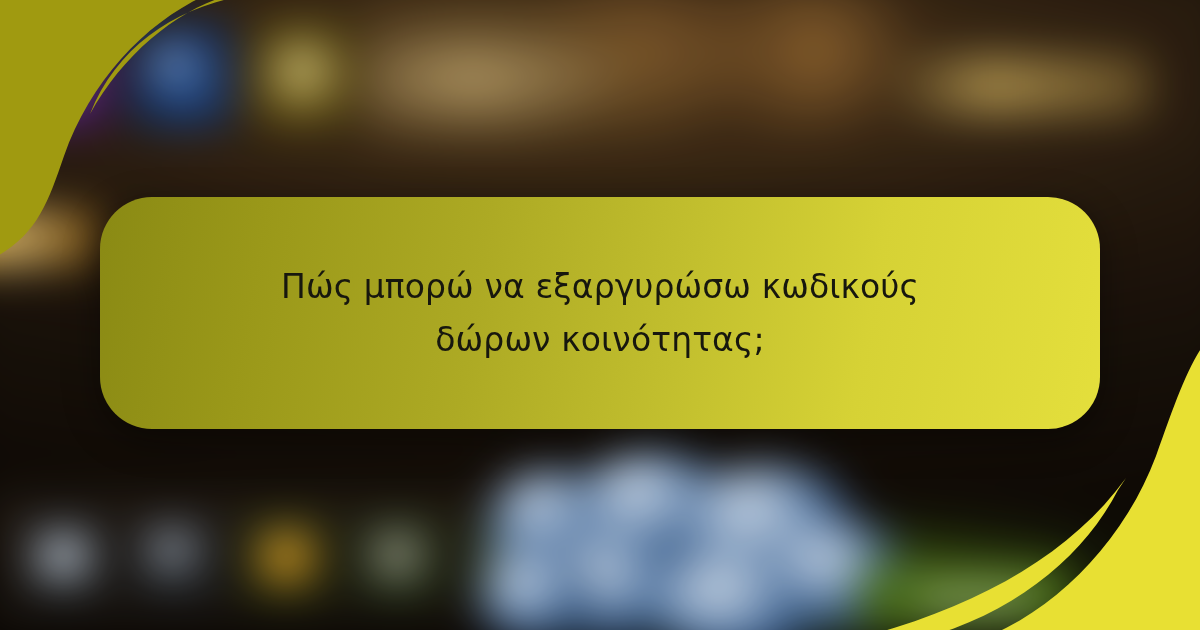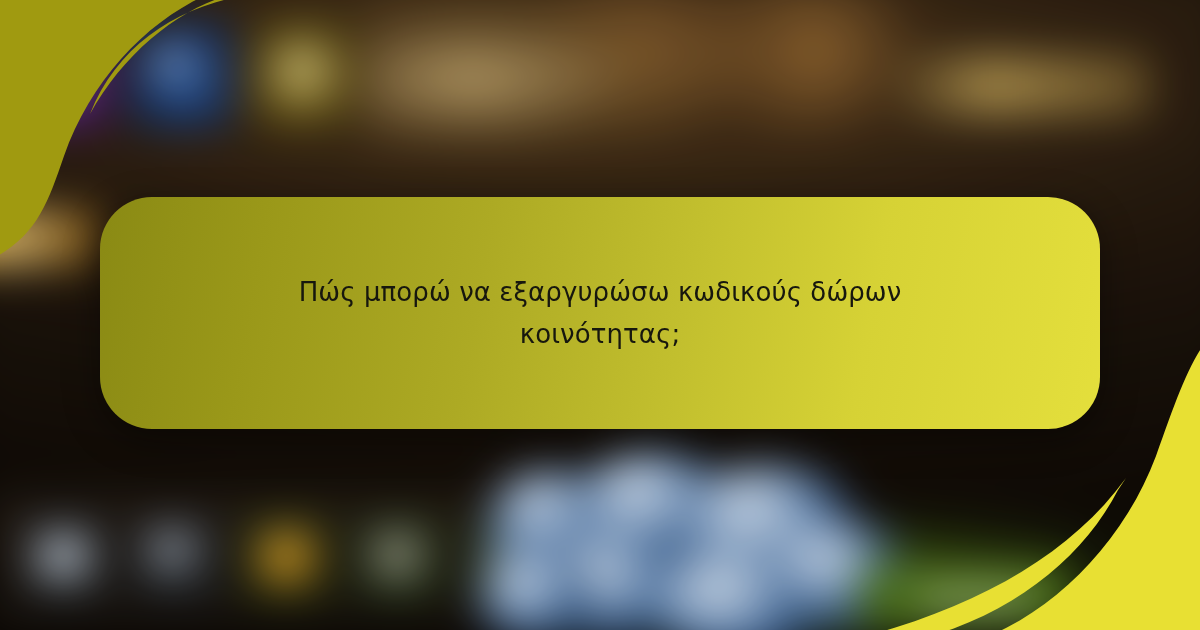--- a/index.html
+++ b/index.html
@@ -177,21 +177,21 @@
     box-shadow: 0 10px 36px rgba(0,0,0,0.42);
     display: flex;
     align-items: center;
     justify-content: center;
     box-sizing: border-box;
     padding: 0 70px;
   }
   #card-question {
     margin: 0;
     color: #17170e;
-    font-size: 26px;
+    font-size: 33px;
     font-weight: 400;
     line-height: 1.62;
     text-align: center;
     letter-spacing: 0.1px;
     max-width: 680px;
   }
 </style>
 </head>
 <body>
 

